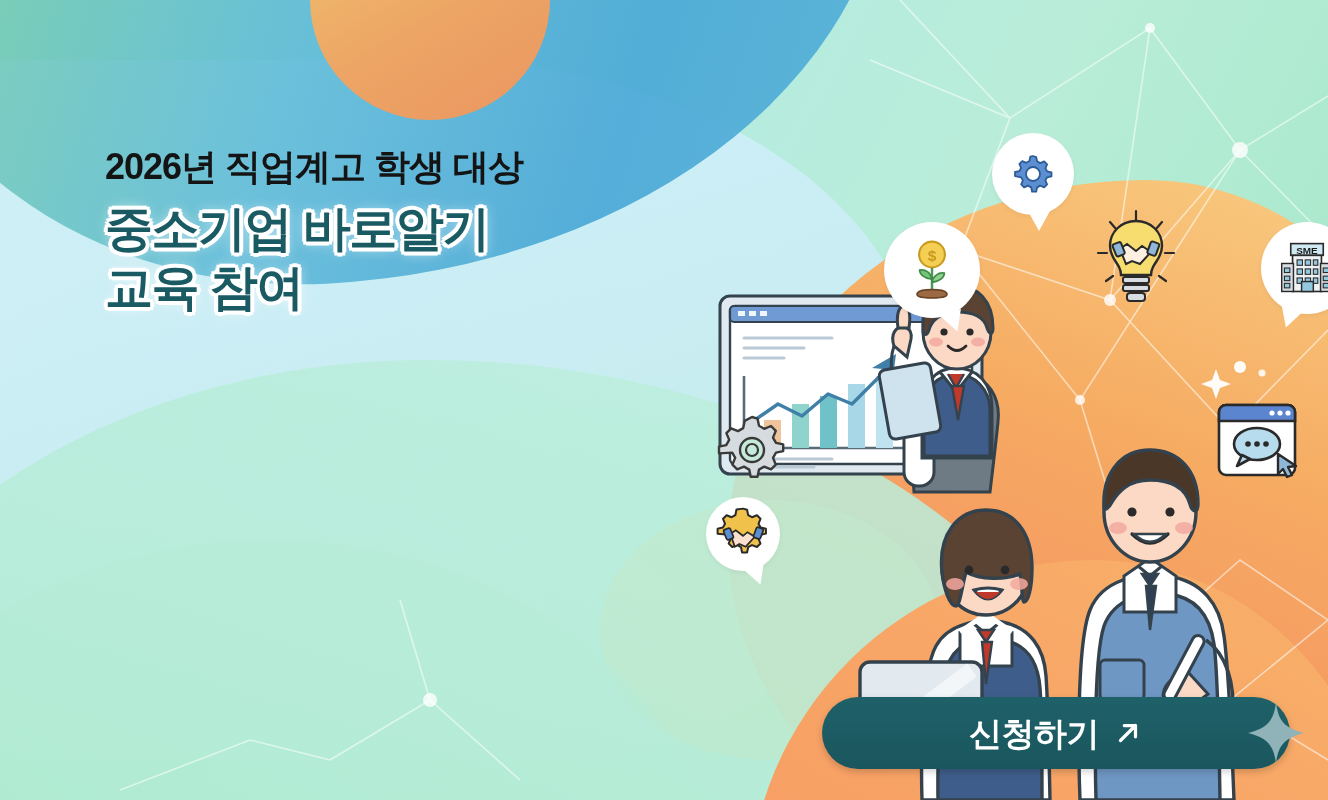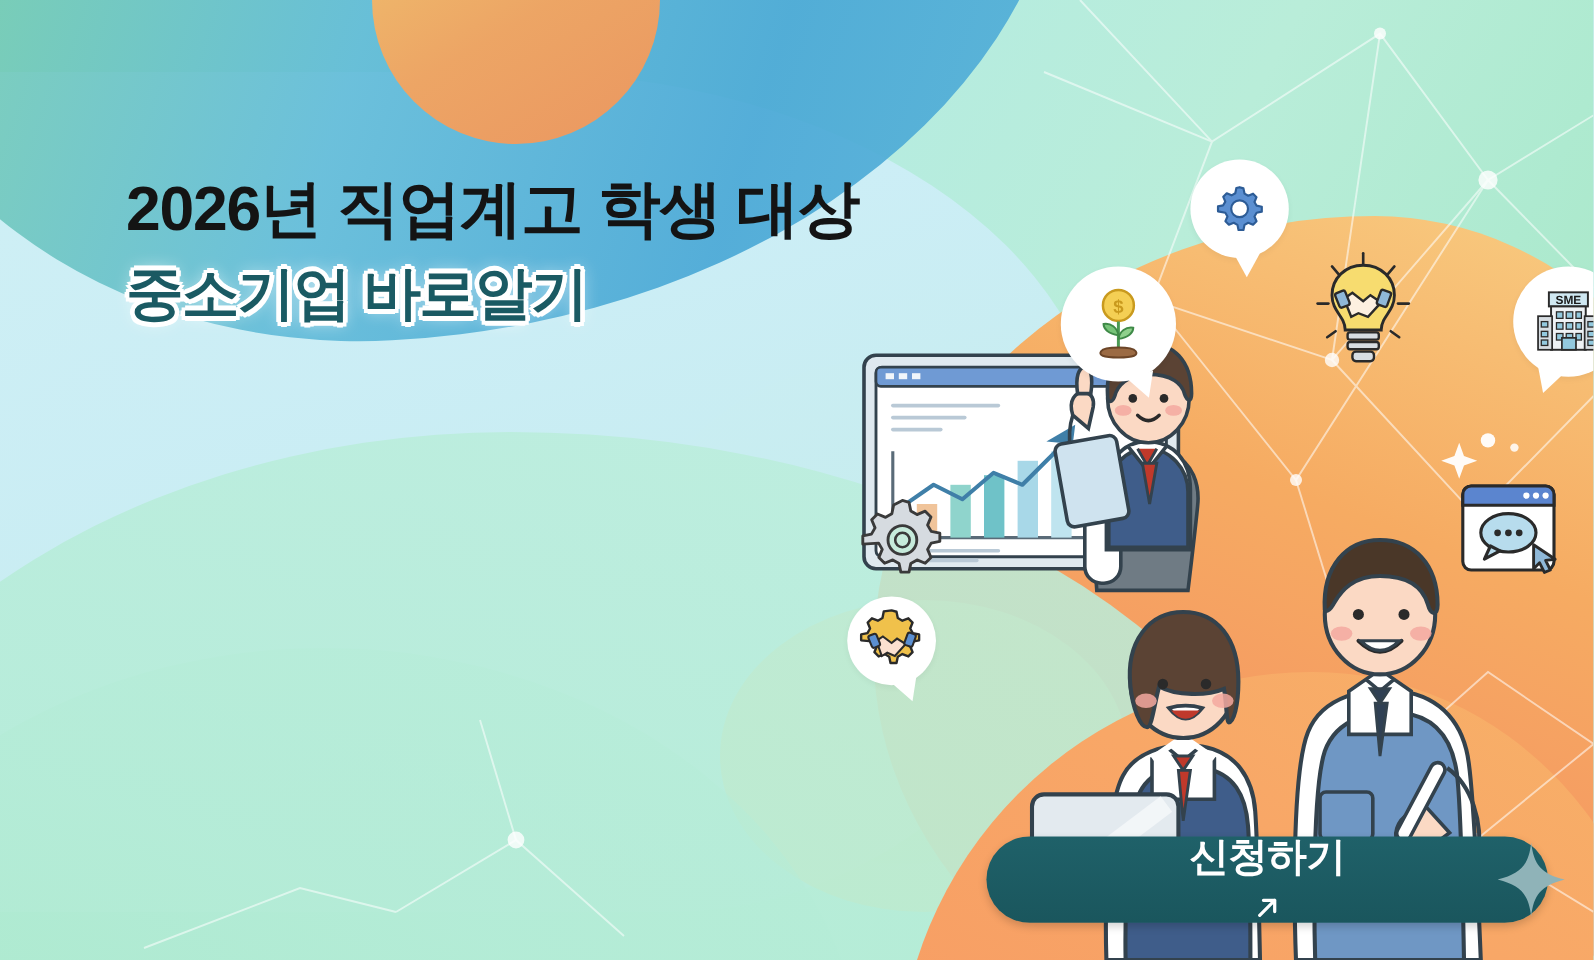--- a/index.html
+++ b/index.html
@@ -75,21 +75,21 @@
     border-radius:50% 50% 0 0 / 70% 70% 0 0;
     opacity:.55;
   }
 
   
   .network { position:absolute; inset:0; pointer-events:none; }
 
   
   .text-block { position:absolute; left:105px; top:148px; z-index:30; }
   .eyebrow {
-    font-size:52px; font-weight:bold; color:#141414;
+    font-size:36px; font-weight:bold; color:#141414;
     letter-spacing:-1px; line-height:1.05; white-space:nowrap;
   }
   .headline {
     margin-top:16px;
     font-size:48px; font-weight:bold;
     color:#1a5a63;
     letter-spacing:-1.5px;
     line-height:1.14;
     white-space:nowrap;
     text-shadow:
@@ -131,21 +131,20 @@
 
   
   .cta {
     position:absolute; left:822px; top:697px;
     width:468px; height:72px;
     background:linear-gradient(180deg,#1f6169 0%,#1a565d 100%);
     border-radius:40px;
     display:flex; align-items:center; justify-content:center;
     gap:14px; z-index:40; cursor:pointer;
     box-shadow:0 3px 7px rgba(0,0,0,.18);
-    flex-direction:column;
   }
   .cta-label {
     font-size:33px; font-weight:bold; color:#ffffff;
     letter-spacing:-.5px; line-height:1;
   }
   .cta-arrow { width:30px; height:30px; color:#ffffff; }
   .cta-star {
     position:absolute; right:-14px; top:50%; transform:translateY(-50%);
     width:56px; height:62px; z-index:41; pointer-events:none;
   }
@@ -190,20 +189,21 @@
       <circle cx="1230" cy="430" r="5"></circle>
       <circle cx="430" cy="700" r="7"></circle>
       <circle cx="1230" cy="700" r="6"></circle>
       <circle cx="1150" cy="28" r="5"></circle>
     </g>
   </svg>
 
   <div class="text-block">
     <div class="eyebrow">2026년 직업계고 학생 대상</div>
     <div class="headline">중소기업 바로알기</div>
+    <div class="headline headline-l2">교육 참여</div>
   </div>
 
   <div class="bubble icon-gear-bubble tail-b">
     <svg viewBox="0 0 48 48" width="48" height="48">
       <path d="M24 6l3.2 1 .9 4.3 3.1 1.8 4-1.7 2.9 2.9-1.7 4 1.8 3.1 4.3.9v4.1l-4.3.9-1.8 3.1 1.7 4-2.9 2.9-4-1.7-3.1 1.8-.9 4.3h-4.1l-.9-4.3-3.1-1.8-4 1.7-2.9-2.9 1.7-4-1.8-3.1L6 26.1V22l4.3-.9 1.8-3.1-1.7-4 2.9-2.9 4 1.7 3.1-1.8.9-4.3z" fill="#5b8fd1" stroke="#2d5c96" stroke-width="1.8" stroke-linejoin="round"></path>
       <circle cx="24" cy="24" r="7" fill="#ffffff" stroke="#2d5c96" stroke-width="1.8"></circle>
     </svg>
   </div>
 
   <div class="bubble icon-money-bubble tail-br">

